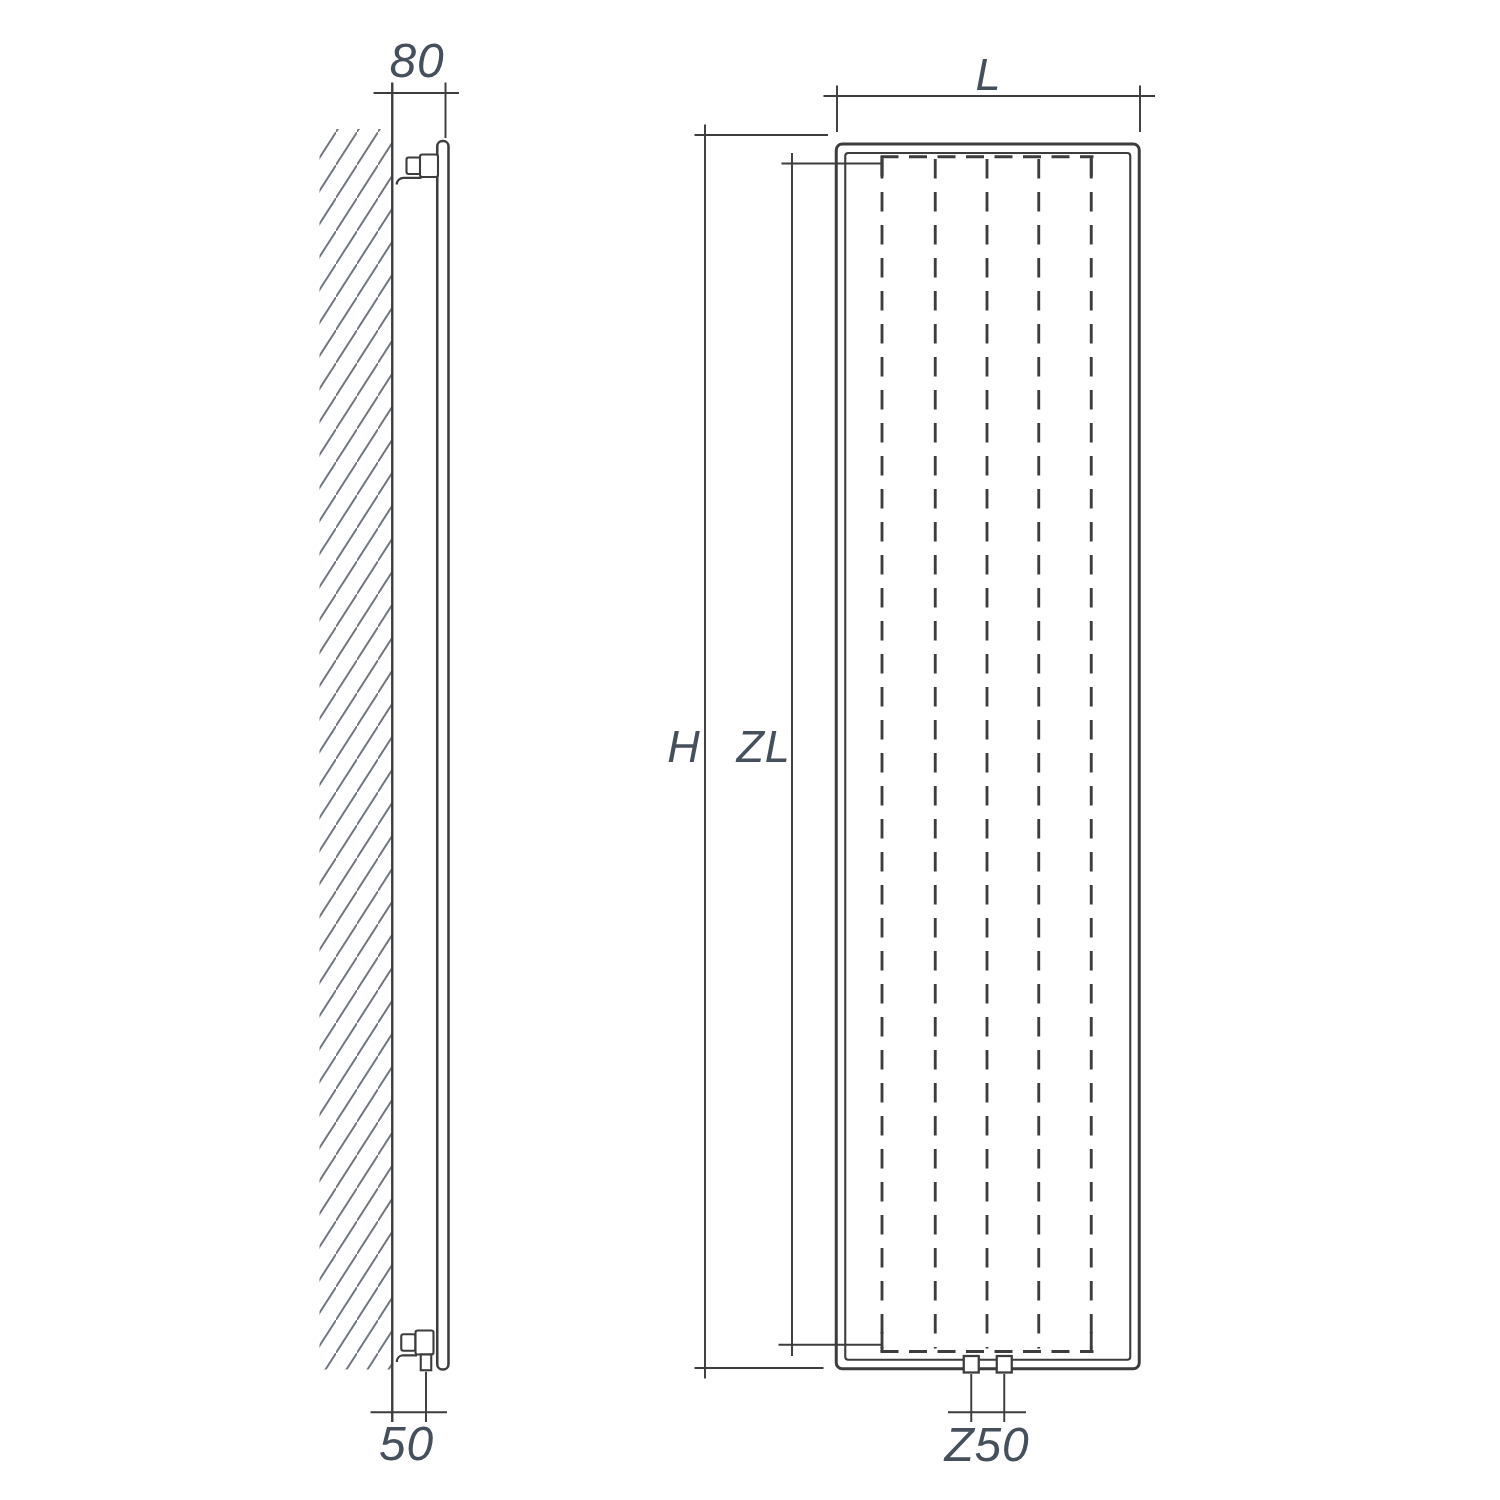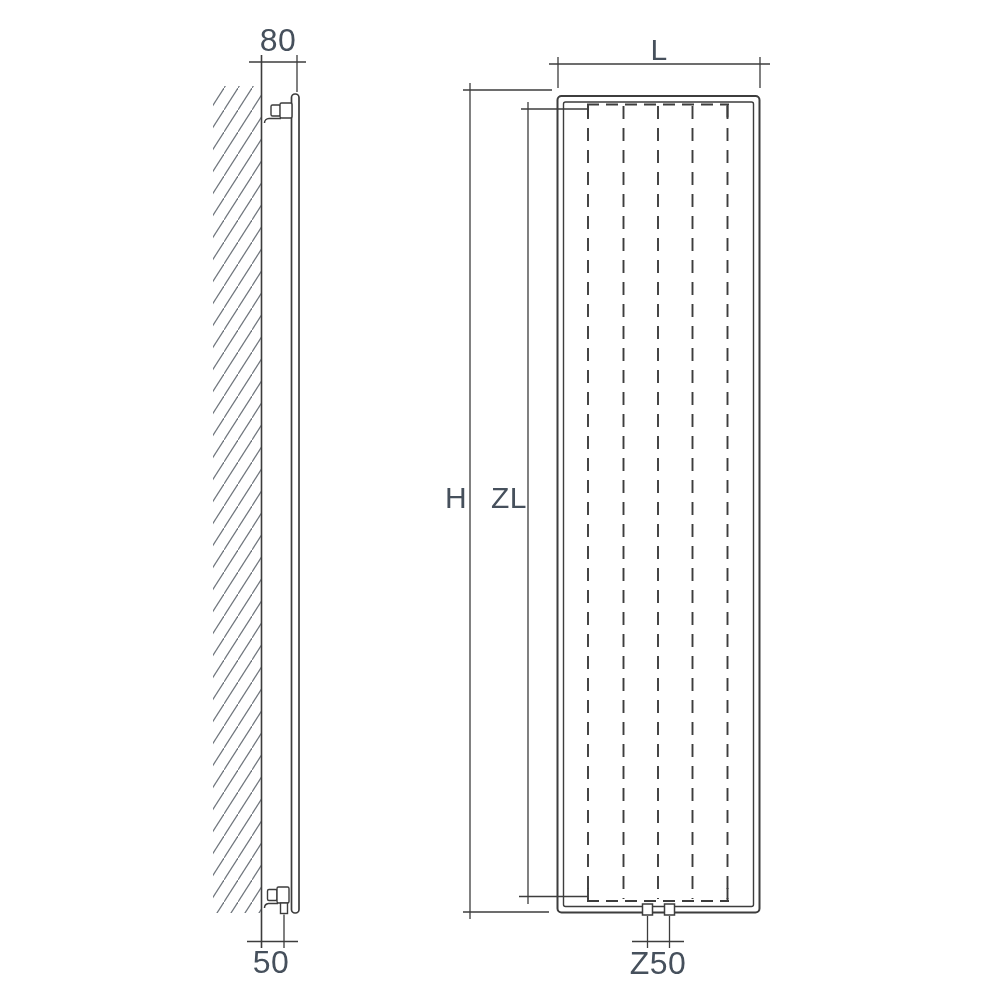--- a/index.html
+++ b/index.html
@@ -2,20 +2,21 @@
 <html><head>
 <meta charset="utf-8">
 <style>
   html,body{margin:0;padding:0;background:#ffffff;}
   #canvas{
     position:relative;
     width:913px;height:1000px;
     background:#ffffff;
     font-family:"Liberation Sans", sans-serif;
     overflow:hidden;
+    font-style:italic;
   }
   svg{position:absolute;left:0;top:0;}
   .dim-text{
     font-family:"Liberation Sans", sans-serif;
     font-size:32px;
     fill:#46505c;
     letter-spacing:0.5px;
   }
   .dim-text-sm{
     font-family:"Liberation Sans", sans-serif;

